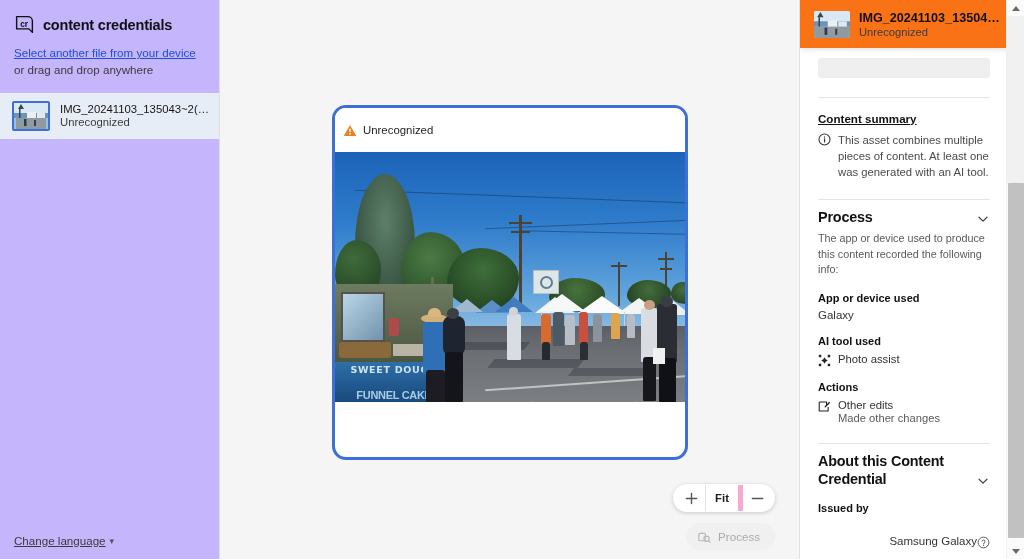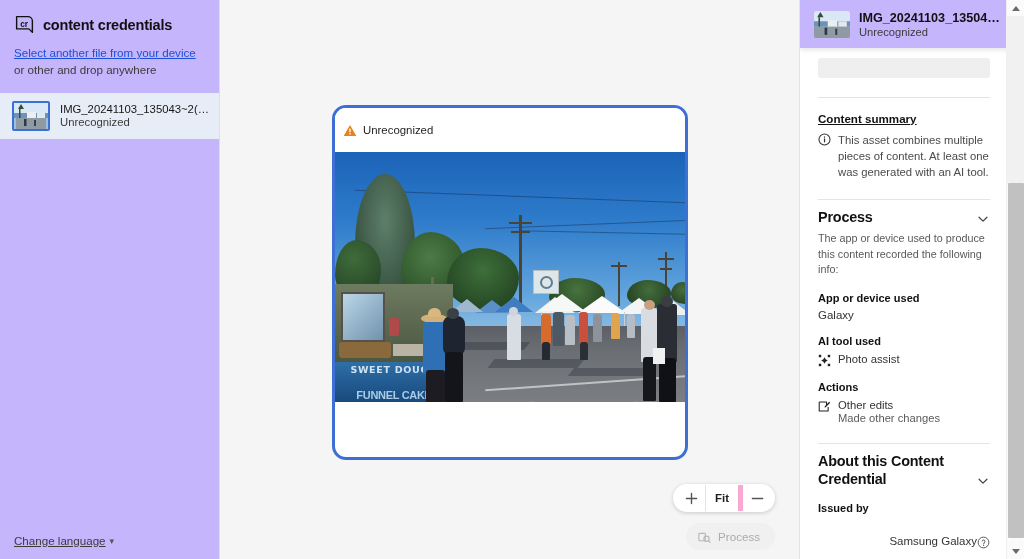--- a/index.html
+++ b/index.html
@@ -185,21 +185,21 @@
     font-size: 11.6px; cursor: default;
   }
 
   
   .rightpanel {
     width: 224px; flex: 0 0 224px; height: 559px;
     background: #ffffff; position: relative; overflow: hidden;
   }
   .sticky-head {
     position: absolute; top: 0; left: 0; right: 0; height: 48px;
-    background: #c4b5fd; z-index: 5;
+    background: #f97316; z-index: 5;
     display: flex; align-items: center; gap: 9px;
     padding: 0 12px 0 14px;
     box-shadow: 0 2px 5px rgba(0,0,0,.10);
   }
   .head-thumb {
     width: 36px; height: 27px; flex: 0 0 36px;
     border-radius: 2px; overflow: hidden; position: relative;
     background: #8fb2d8;
   }
   .head-name {
@@ -288,21 +288,21 @@
       <span class="cr-logo">
         <svg width="21" height="21" viewBox="0 0 24 24">
           <path d="M3 3 h13 a5 5 0 0 1 5 5 v13 l-4 -4 h-14 z" fill="none" stroke="#111" stroke-width="1.6" stroke-linejoin="round"></path>
           <text x="11.5" y="15" font-family="Liberation Sans, sans-serif" font-size="9.5" font-weight="700" fill="#111" text-anchor="middle">cr</text>
         </svg>
       </span>
       <span class="brand-title">content credentials</span>
     </div>
 
     <div class="dropzone">
-      <a>Select another file from your device</a><span> or other and drop anywhere</span>
+      <a>Select another file from your device</a><span> or drag and drop anywhere</span>
     </div>
 
     <div class="file-row">
       <span class="thumb">
         <svg width="34" height="26" viewBox="0 0 34 26" preserveAspectRatio="none">
           <rect width="34" height="26" fill="#9cc0e0"></rect>
           <rect y="0" width="34" height="10" fill="#d9e8f4"></rect>
           <rect y="10" width="34" height="5" fill="#6d94b8"></rect>
           <path d="M2 15 h30 v11 h-30 z" fill="#8f9aa3"></path>
           <path d="M4 6 l3 -5 l3 5 z" fill="#2e4e36"></path>

